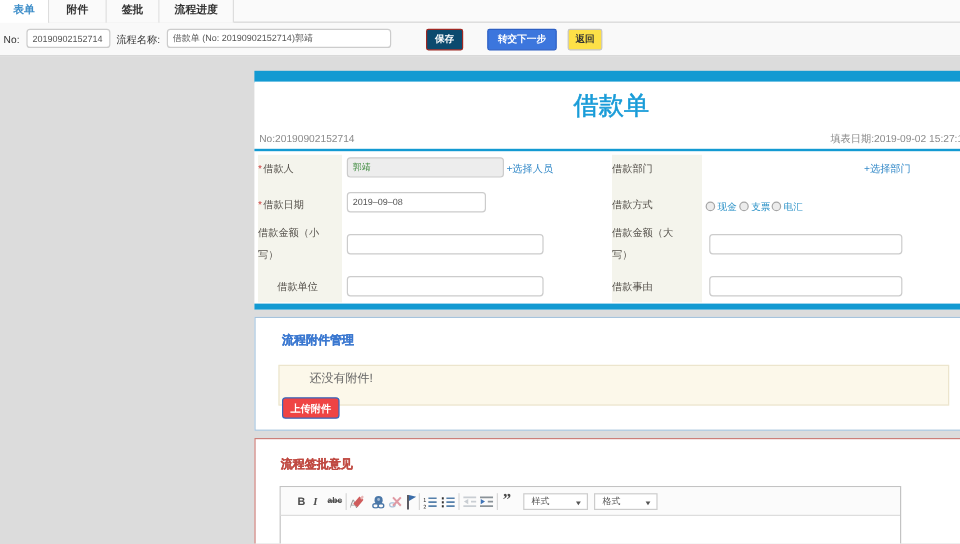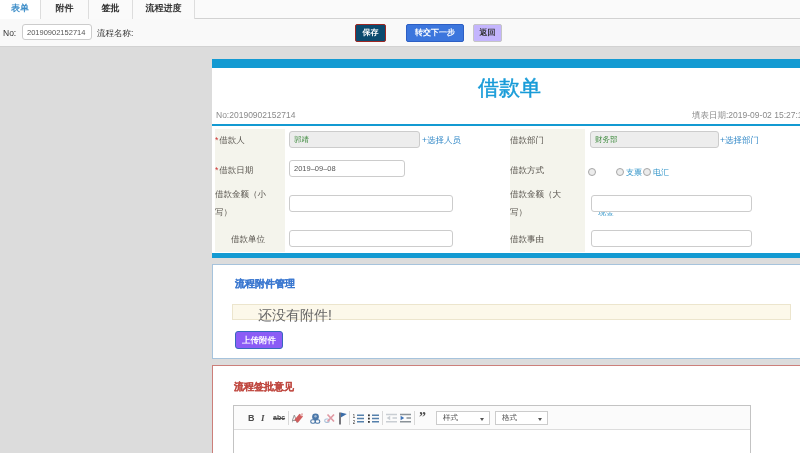--- a/index.html
+++ b/index.html
@@ -9,43 +9,43 @@
 #tabbar { position:absolute; left:0; top:0; width:800px; height:19px; background:#fafafa; border-bottom:1px solid #d2d2d2; }
 .tab { position:absolute; top:0; height:19px; line-height:17px; text-align:center; font-size:9px; font-weight:bold; color:#333; border-right:1px solid #ddd; background:#fafafa; }
 .tab.active { background:#fff; color:#3e8ec9; height:20px; }
 
 #toolrow { position:absolute; left:0; top:19px; width:800px; height:28px; background:#f9f9f9; border-bottom:1px solid #d2d2d2; }
 #toolrow .lbl { position:absolute; font-size:8.5px; color:#333; top:9px; }
 #toolrow input { position:absolute; top:5px; height:16px; border:1px solid #ccc; border-radius:3px; font-size:7.5px; color:#555; padding:0 4px; font-family:"Liberation Sans",sans-serif; background:#fff; }
 .btn { position:absolute; top:5px; height:18px; font-size:8px; font-weight:bold; border-radius:2px; text-align:center; line-height:16px; font-family:"Liberation Sans",sans-serif; }
 #btn-save { left:355px; width:31px; background:#0c4a6e; border:1px solid #9e2823; color:#fff; }
 #btn-next { left:406px; width:58px; background:#3c76dd; border:1px solid #2d5fc4; color:#fff; }
-#btn-back { left:473px; width:29px; background:#c4b5fd; border:1px solid #c5c5c5; color:#333; }
+#btn-back { left:473px; width:29px; background:#fde047; border:1px solid #c5c5c5; color:#333; }
 
 #bluebar { position:absolute; left:212px; top:59px; width:595px; height:9.5px; background:#139ad2; }
 #panel1 { position:absolute; left:212px; top:68px; width:595px; height:190px; background:#fff; }
 #title { position:absolute; left:0; top:6px; width:100%; text-align:center; font-size:21px; color:#199cd8; -webkit-text-stroke:0.5px #199cd8; }
 .meta { position:absolute; font-size:8.5px; color:#8a8a8a; top:42px; white-space:nowrap; }
 #blueline { position:absolute; left:0; top:55.5px; width:100%; height:2.5px; background:#139ad2; }
 #bluebottom { position:absolute; left:0; top:185px; width:100%; height:5px; background:#139ad2; }
 .labelcol { position:absolute; top:61px; height:123px; background:#f4f4ec; }
 .flabel { position:absolute; font-size:8.5px; color:#55514b; line-height:11px; }
 .flabel .req { color:#c33; margin-right:1px; }
 .lh2 { line-height:18px !important; }
 .finput { position:absolute; height:17px; border:1px solid #ccc; border-radius:3px; font-size:7.5px; padding:0 4px; font-family:"Liberation Sans",sans-serif; }
 .ro { background:#ededed; color:#3d8a3d; }
 .wt { background:#fff; color:#555; }
 .sel-link { position:absolute; font-size:8.5px; color:#3389c8; }
 .radio { position:absolute; width:8px; height:8px; border-radius:50%; border:1px solid #a6a6a6; background:#ececec; }
 .rlabel { position:absolute; font-size:8px; color:#2e93c8; }
 
 #panel2 { position:absolute; left:212px; top:264px; width:595px; height:95px; background:#fff; border:1px solid #a6c3dc; }
 #panel2 h2 { position:absolute; left:22px; top:12px; font-size:10px; color:#3b78d0; -webkit-text-stroke:0.2px #3b78d0; }
-#notice { position:absolute; left:19px; top:39px; width:559px; height:16px; background:#fcf8ea; border:1px solid #ece5cd; font-size:14px; color:#666; line-height:21px; padding-left:25px; }
-#upload { position:absolute; left:22px; top:66px; width:48px; height:18px; background:#8b5cf6; border:1px solid #3668bd; border-radius:3px; color:#fff; font-size:8.5px; font-weight:bold; text-align:center; line-height:17px; }
+#notice { position:absolute; left:19px; top:39px; width:559px; height:34px; background:#fcf8ea; border:1px solid #ece5cd; font-size:10px; color:#666; line-height:21px; padding-left:25px; }
+#upload { position:absolute; left:22px; top:66px; width:48px; height:18px; background:#ef4444; border:1px solid #3668bd; border-radius:3px; color:#fff; font-size:8.5px; font-weight:bold; text-align:center; line-height:17px; }
 
 #panel3 { position:absolute; left:212px; top:365px; width:595px; height:110px; background:#fff; border:1px solid #cc7f7a; }
 #panel3 h2 { position:absolute; left:21px; top:14px; font-size:10px; color:#c04a42; -webkit-text-stroke:0.2px #c04a42; }
 #editor { position:absolute; left:20px; top:39px; width:518px; height:68px; background:#fff; border:1px solid #c3c3c3; }
 #edtoolbar { position:absolute; left:0; top:0; width:100%; height:24px; background:#fbfbfb; border-bottom:1px solid #ddd; }
 .ticon { position:absolute; top:0; height:24px; line-height:24px; color:#4c4c4c; }
 .tsep { position:absolute; top:5px; width:1px; height:14px; background:#d8d8d8; }
 .tsvg { position:absolute; }
 .tsel { position:absolute; top:5px; height:14px; border:1px solid #ccc; background:#fff; font-size:7.5px; color:#555; line-height:12px; padding-left:6px; }
 .tsel .caret { position:absolute; right:5px; top:5.5px; width:0; height:0; border-left:2.5px solid transparent; border-right:2.5px solid transparent; border-top:3px solid #555; }
@@ -55,45 +55,45 @@
 <div id="tabbar">
   <div class="tab active" style="left:0;width:41px;">表单</div>
   <div class="tab" style="left:41px;width:48px;">附件</div>
   <div class="tab" style="left:89px;width:44px;">签批</div>
   <div class="tab" style="left:133px;width:62px;">流程进度</div>
 </div>
 <div id="toolrow">
   <span class="lbl" style="left:3px;">No:</span>
   <input style="left: 22px; width: 70px;" value="20190902152714">
   <span class="lbl" style="left:97px;">流程名称:</span>
+  <input style="left: 139px; width: 187px;" value="借款单 (No: 20190902152714)郭靖">
   <div class="btn" id="btn-save">保存</div>
   <div class="btn" id="btn-next">转交下一步</div>
   <div class="btn" id="btn-back">返回</div>
 </div>
 <div id="bluebar"></div>
 <div id="panel1">
   <div id="title">借款单</div>
   <span class="meta" style="left:4px;">No:20190902152714</span>
   <span class="meta" style="left:480px;">填表日期:2019-09-02 15:27:14</span>
   <div id="blueline"></div>
   <div class="labelcol" style="left:3px;width:70px;"></div>
   <div class="labelcol" style="left:298px;width:75px;"></div>
 
   <div class="flabel" style="left:3px;top:67px;width:70px;"><span class="req">*</span>借款人</div>
   <div class="finput ro" style="left:77px;top:63px;width:131px;line-height:15px;">郭靖</div>
   <span class="sel-link" style="left:210px;top:67px;">+选择人员</span>
   <div class="flabel" style="left:298px;top:67px;width:57px;">借款部门</div>
-  <div class="finput ro" style="left:378px;top:63px;width:129px;line-height:15px;">财务部</div>
   <span class="sel-link" style="left:508px;top:67px;">+选择部门</span>
 
   <div class="flabel" style="left:3px;top:97px;width:70px;"><span class="req">*</span>借款日期</div>
   <div class="finput wt" style="left:77px;top:92px;width:116px;line-height:15px;">2019–09–08</div>
   <div class="flabel" style="left:298px;top:97px;width:80px;">借款方式</div>
   <span class="radio" style="left:376px;top:100px;"></span>
-    <span class="rlabel" style="left:386px;top:99px;margin-top:40px;">现金</span>
+    <span class="rlabel" style="left:386px;top:99px;">现金</span>
   <span class="radio" style="left:404px;top:100px;"></span>
     <span class="rlabel" style="left:414px;top:99px;">支票</span>
   <span class="radio" style="left:431px;top:100px;"></span>
     <span class="rlabel" style="left:441px;top:99px;">电汇</span>
 
   <div class="flabel lh2" style="left:3px;top:117px;width:70px;">借款金额（小<br>写）</div>
   <div class="finput wt" style="left:77px;top:127px;width:164px;"></div>
   <div class="flabel lh2" style="left:298px;top:117px;width:75px;">借款金额（大<br>写）</div>
   <div class="finput wt" style="left:379px;top:127px;width:161px;"></div>
 

